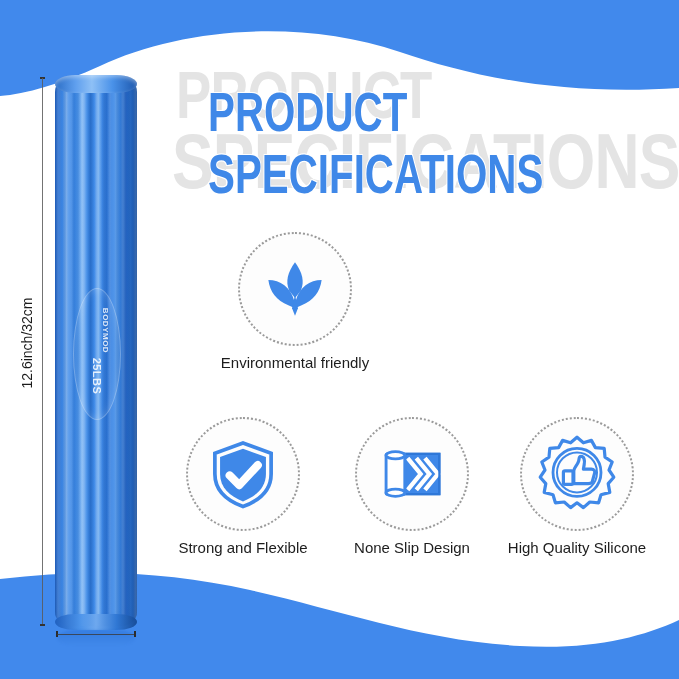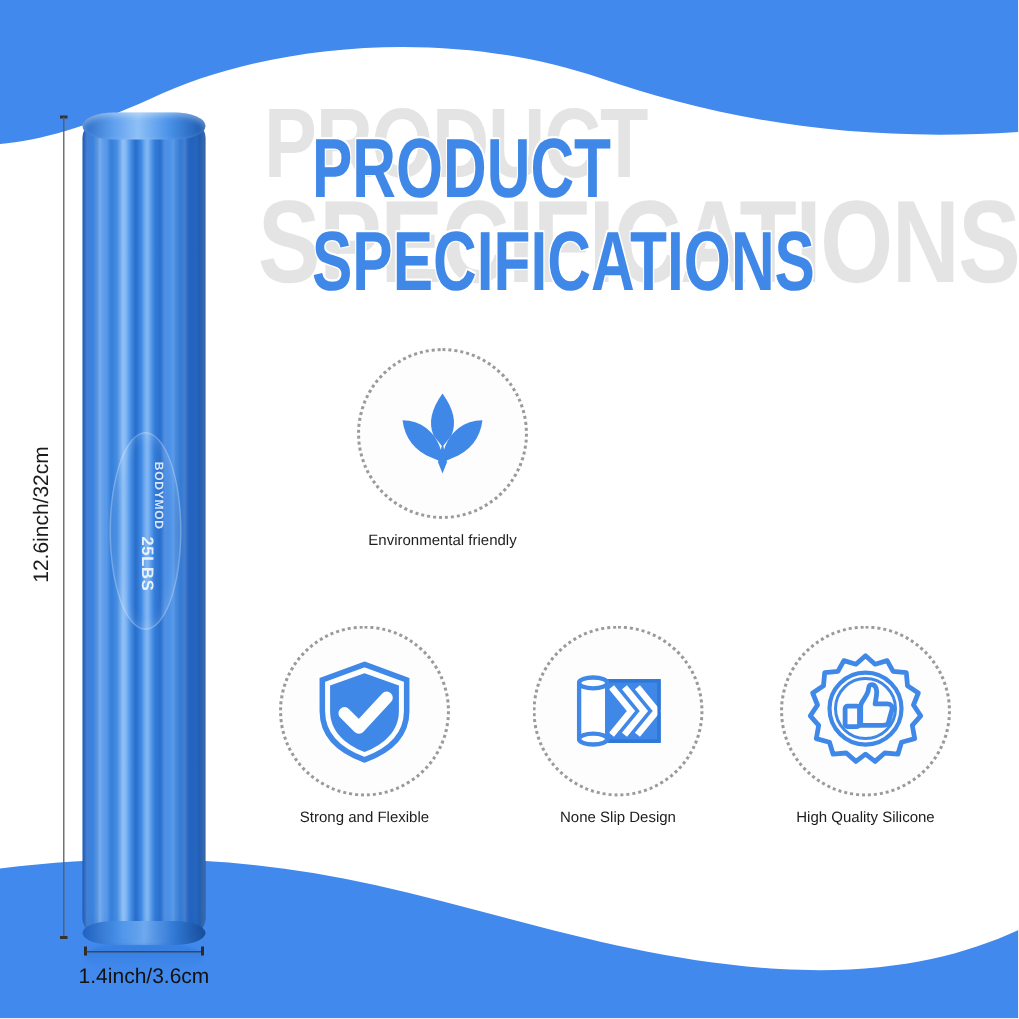--- a/index.html
+++ b/index.html
@@ -142,21 +142,21 @@
   .feature{position:absolute;text-align:center;}
   .circle{
     width:114px;height:114px;border-radius:50%;
     border:2px dotted #9a9a9a;
     background:#fdfdfd;
     display:flex;align-items:center;justify-content:center;
     margin:0 auto;
     box-sizing:border-box;
   }
   .flabel{
-    margin-top:9px;font-size:10px;color:#1d1d1d;white-space:nowrap;
+    margin-top:9px;font-size:15px;color:#1d1d1d;white-space:nowrap;
     line-height:1.1;
   }
   #f1{left:238px;top:232px;width:114px;}
   #f2{left:460px;top:232px;width:114px;}
   #f3{left:186px;top:417px;width:114px;}
   #f4{left:355px;top:417px;width:114px;}
   #f5{left:520px;top:417px;width:114px;}
   #f1 .flabel{margin-left:-45px;width:204px;}
   #f2 .flabel{margin-left:-48px;width:210px;}
   #f3 .flabel{margin-left:-34px;width:182px;}
@@ -192,21 +192,20 @@
   </div>
 
   <div id="dim-v-cap-top"></div>
   <div id="dim-v-line"></div>
   <div id="dim-v-cap-bot"></div>
   <div id="dim-v-label">12.6inch/32cm</div>
 
   <div id="dim-h-cap-l"></div>
   <div id="dim-h-line"></div>
   <div id="dim-h-cap-r"></div>
-  <div id="dim-h-label">1.4inch/3.6cm</div>
 
   <div class="feature" id="f1">
     <div class="circle">
       <svg width="74" height="74" viewBox="0 0 100 100">
         <path d="M50 14 C60 28 63 40 58 52 L50 62 L42 52 C37 40 40 28 50 14 Z" fill="#3f88e8"></path>
         <path d="M14 38 C30 38 44 48 49 66 L50 76 L41 72 C25 66 16 54 14 38 Z" fill="#3f88e8"></path>
         <path d="M86 38 C84 54 75 66 59 72 L50 76 L51 66 C56 48 70 38 86 38 Z" fill="#3f88e8"></path>
         <path d="M50 58 L54 76 L50 86 L46 76 Z" fill="#3f88e8"></path>
       </svg>
     </div>

